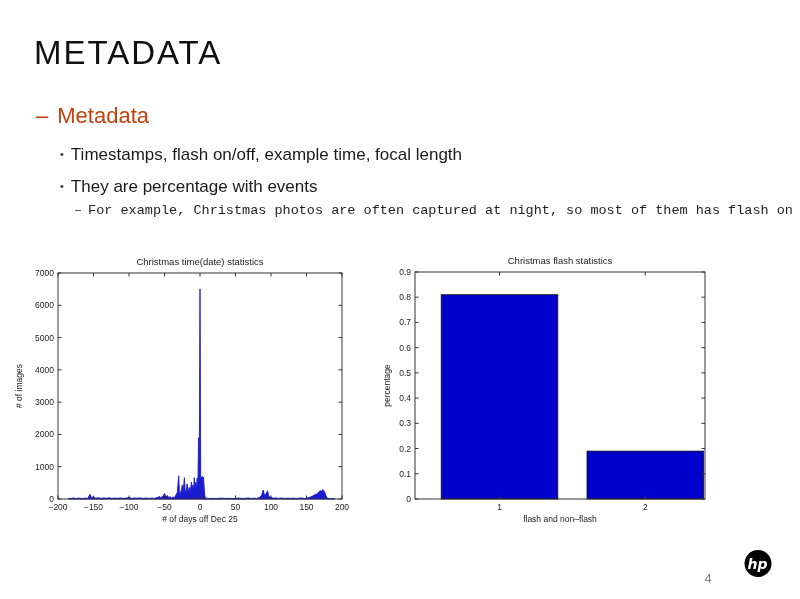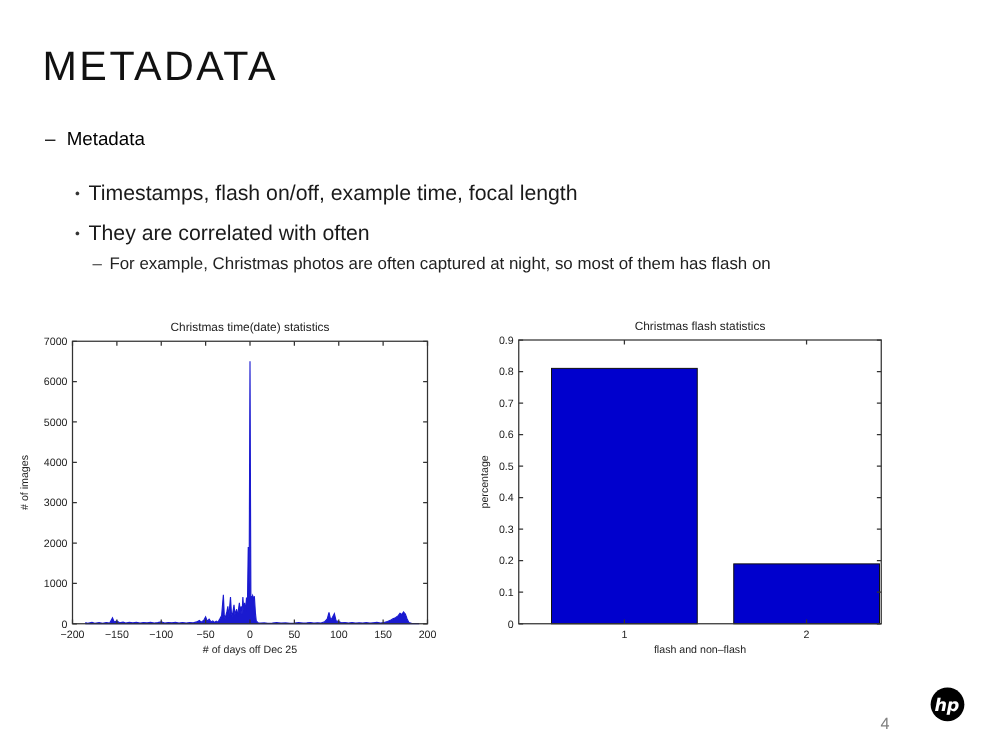--- a/index.html
+++ b/index.html
@@ -14,32 +14,32 @@
   .slide-title{
     left:34px;top:34px;
     font-size:33px;
     letter-spacing:2px;
     color:#111;
     font-weight:400;
     white-space:nowrap;
   }
   .b1{
     left:36px;top:103px;
-    font-size:15px;color:#000000;white-space:nowrap;
+    font-size:22px;color:#c2410c;white-space:nowrap;
   }
   .b1 .marker{margin-right:9px;}
   .b2{
     left:60px;font-size:17px;color:#1a1a1a;white-space:nowrap;
   }
   .b2 .marker{font-size:11px;vertical-align:2px;margin-right:7px;color:#333;}
   .b2a{top:145px;}
   .b2b{top:177px;}
   .b3{
     left:74px;top:203px;
-    font-size:13.5px;color:#222;white-space:nowrap;
+    font-size:13.5px;color:#222;white-space:nowrap;font-family:Liberation Mono, monospace;
   }
   .b3 .marker{margin-right:6px;color:#444;}
   .chart{position:absolute;}
   #chart1{left:0;top:250px;width:368px;height:292px;}
   #chart2{left:380px;top:250px;width:420px;height:292px;}
   .tick{font:8.5px "Liberation Sans",sans-serif;fill:#222;}
   .ctitle{font:9.5px "Liberation Sans",sans-serif;fill:#222;}
   .page-num{
     left:696px;top:571px;width:24px;
     text-align:center;font-size:13px;color:#808080;
@@ -53,21 +53,21 @@
 
 <div class="abs b1">
   <span class="marker">–</span><span>Metadata</span>
 </div>
 
 <div class="abs b2 b2a">
   <span class="marker">•</span><span>Timestamps, flash on/off, example time, focal length</span>
 </div>
 
 <div class="abs b2 b2b">
-  <span class="marker">•</span><span>They are correlated with often</span>
+  <span class="marker">•</span><span>They are percentage with events</span>
 </div>
 
 <div class="abs b3">
   <span class="marker">–</span><span>For example, Christmas photos are often captured at night, so most of them has flash on</span>
 </div>
 
 <div id="chart1" class="chart"><svg width="368" height="292">
       <path d="M68.7,249L68.7,248.2L70.1,248.7L73.6,247.9L75.8,248.6L79.3,248.1L82.1,248.7L85.0,248.0L87.8,248.5L90.0,244.2L91.4,247.7L93.5,246.7L95.6,248.2L98.5,247.7L100.6,248.4L103.4,247.9L106.3,248.3L109.1,247.8L112.0,248.5L114.8,248.0L117.6,248.3L120.5,247.9L123.3,248.4L126.2,248.1L129.0,247.5L131.8,248.4L134.7,248.0L137.5,248.2L140.4,247.9L143.2,248.4L146.0,248.0L148.9,248.4L151.7,248.1L154.6,248.3L157.4,247.5L159.5,246.4L160.9,247.7L163.1,246.1L164.5,243.5L165.9,247.1L167.3,245.4L168.8,247.5L170.2,246.7L171.6,248.0L173.0,246.9L174.4,247.7L175.9,245.1L177.3,242.5L178.7,225.8L179.4,241.9L180.1,244.8L181.5,239.3L182.3,235.1L183.0,243.8L184.4,227.7L185.1,240.0L185.8,243.2L187.2,233.8L187.9,241.6L189.3,237.4L190.1,242.9L191.5,232.2L192.2,240.0L192.9,235.1L193.6,241.3L194.3,227.7L195.0,238.3L195.7,232.2L196.4,239.6L197.2,228.0L197.9,236.7L198.6,187.7L199.3,218.3L200.0,39.1L200.7,227.0L201.4,228.3L202.1,226.4L202.8,229.3L203.5,227.0L204.3,240.0L205.0,246.7L206.4,248.2L208.5,248.5L211.4,248.3L214.2,248.6L217.8,248.4L221.3,248.1L224.8,248.5L228.4,248.3L232.0,248.6L235.5,248.4L239.0,248.1L242.6,248.5L245.4,248.3L248.3,248.0L251.1,248.5L254.0,248.2L256.8,248.4L259.6,247.5L261.8,245.1L263.2,240.0L264.6,246.1L266.0,243.8L267.5,240.9L268.9,246.7L271.0,247.2L273.1,248.2L276.0,248.0L278.8,248.4L281.6,248.0L284.5,248.5L287.3,248.2L290.2,248.4L293.0,248.1L295.9,248.5L298.7,248.2L301.5,247.9L304.4,248.4L307.2,248.0L310.0,247.2L312.2,246.3L314.3,245.1L316.4,244.2L318.6,242.5L320.0,240.6L321.4,241.6L322.8,239.6L324.3,241.3L325.7,245.1L327.1,248.0L329.2,248.7L332.1,248.8L334.9,248.9L334.9,249Z" fill="#1a1ad0" stroke="#1a1ad0" stroke-width="0.9"></path>
       <rect x="58" y="23" width="284" height="226" fill="none" stroke="#333333" stroke-width="1"></rect>
       <line x1="58" y1="249" x2="58" y2="245.5" stroke="#333333" stroke-width="1"></line>

